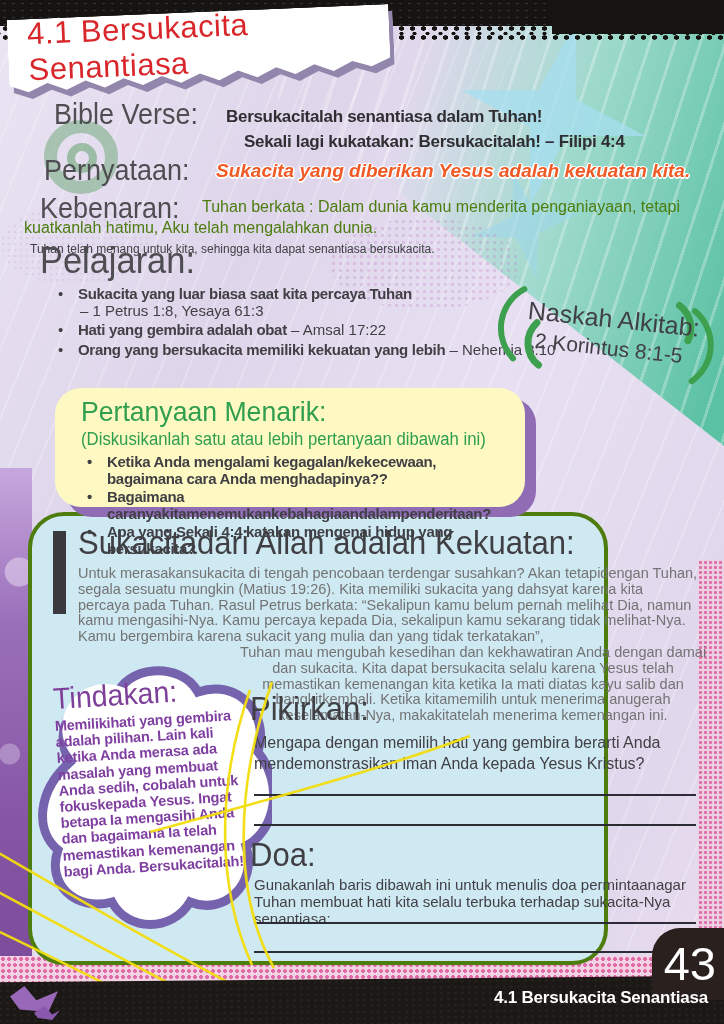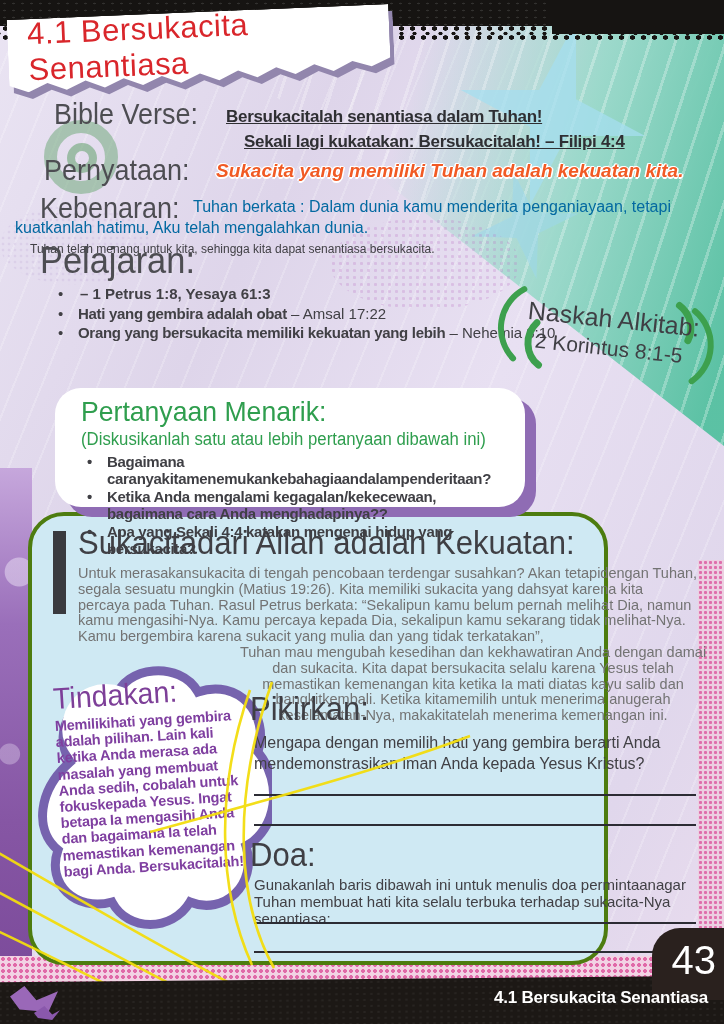--- a/index.html
+++ b/index.html
@@ -56,43 +56,43 @@
   
   .sec-h { font-size:29px; font-weight:400; color:#4d4d52; transform-origin:left center; transform:scaleX(.93); white-space:nowrap; z-index:4;}
   .h-bible { left:54px; top:98px; }
   .h-pernyataan { left:44px; top:154px; }
   .h-kebenaran { left:40px; top:192px; }
   .h-pelajaran { left:40px; top:240px; font-size:37px; }
 
   .ring-outer { left:44px; top:120px; width:74px; height:74px; border:13px solid rgba(104,166,114,.5); border-radius:50%; z-index:2;}
   .ring-inner { left:67px; top:143px; width:30px; height:30px; border:8px solid rgba(96,160,106,.55); border-radius:50%; z-index:2;}
 
-  .cond { font-weight:700; letter-spacing:-.3px;text-decoration:underline; }
+  .cond { font-weight:700; letter-spacing:-.3px; }
   .verse { left:226px; top:104px; font-size:17px; line-height:25px; color:#2f2f33; z-index:4;}
   .verse .v2 { padding-left:18px;text-align:right; }
   .statement { left:216px; top:160px; font-size:19px; font-weight:700; font-style:italic; color:#f15a24; z-index:4; white-space:nowrap;
     text-shadow:-1.5px 0 #fff, 1.5px 0 #fff, 0 -1.5px #fff, 0 1.5px #fff, 1px 1px #fff, -1px -1px #fff;}
-  .keb-text { left:15px; top:196px; width:666px; font-size:16px; line-height:21px; text-indent:178px; color:#0369a1; z-index:4;}
+  .keb-text { left:24px; top:196px; width:666px; font-size:16px; line-height:21px; text-indent:178px; color:#4d7c0f; z-index:4;}
   .keb-line2 { left:30px; top:239px; width:666px; font-size:12px; line-height:21px; color:#414045; z-index:4;}
 
   .lessons { left:50px; top:286px; width:560px; z-index:4; list-style:none;}
   .lessons li { position:relative; padding-left:28px; font-size:15px; line-height:16.5px; margin-bottom:3px; color:#414045;}
   .lessons li::before { content:"•"; position:absolute; left:8px; top:0; font-size:15px; color:#414045;}
   .lessons .topic { font-weight:700; letter-spacing:-.3px; }
   .lessons .ref { font-weight:400; }
-  .lessons .ref.block { display:block; padding-left:2px;font-weight:bold; }
+  .lessons .ref.block { display:block; padding-left:2px; }
 
   
   .naskah { left:492px; top:292px; width:228px; height:86px; transform:rotate(6deg); z-index:4;}
   .naskah svg { position:absolute; inset:0; }
   .naskah .t1 { position:absolute; left:34px; top:12px; font-size:25px; color:#3f3f44; white-space:nowrap;}
   .naskah .t2 { position:absolute; left:44px; top:44px; font-size:21px; color:#3f3f44; white-space:nowrap;}
 
   
-  .q-box { left:55px; top:388px; width:470px; height:119px; background:#ffffff; border-radius:26px; z-index:4;
+  .q-box { left:55px; top:388px; width:470px; height:119px; background:#fef9c3; border-radius:26px; z-index:4;
     box-shadow:11px 10px 0 0 #8f6cb4; padding:8px 18px 0 26px;}
   .q-title { font-size:28px; color:#2f9e4e; transform-origin:left center; transform:scaleX(.95); white-space:nowrap;}
   .q-sub { font-size:18px; color:#2f9e4e; margin-top:1px; white-space:nowrap; transform-origin:left center; transform:scaleX(.93);}
   .q-list { list-style:none; margin-top:4px; }
   .q-list li { position:relative; padding-left:26px; font-size:15px; font-weight:700; letter-spacing:-.3px; line-height:16.5px; margin-bottom:2px; color:#3f3f44;}
   .q-list li::before { content:"•"; position:absolute; left:6px; top:0; }
 
   
   .main-box { left:28px; top:512px; width:580px; height:453px; background:#cfe9f3; border:4px solid #4d7c0f; border-radius:36px; z-index:2;}
   .main-bar { position:absolute; left:21px; top:15px; width:13px; height:83px; background:#3a3a3e;}
@@ -121,21 +121,21 @@
 
   
   .footer-black { left:-10px; top:979px; width:744px; height:60px; background:#1c1815; transform:rotate(-.5deg); z-index:5;
     background-image:radial-gradient(rgba(255,255,255,.05) 1px, transparent 1.5px); background-size:7px 6px;}
   .splash1 { left:10px; top:986px; width:48px; height:26px; background:#9a68b8; z-index:5;
     clip-path:polygon(0 40%,30% 0,55% 55%,100% 20%,80% 100%,20% 90%);}
   .splash2 { left:34px; top:1006px; width:26px; height:14px; background:#8a58ac; z-index:5;
     clip-path:polygon(0 50%,40% 0,70% 60%,100% 30%,70% 100%,15% 85%);}
   .page-tab { left:652px; top:928px; width:72px; height:72px; background:#2a211e; border-radius:28px 0 0 0; z-index:6;
     display:flex; align-items:flex-start; justify-content:flex-end; padding:12px 8px 0 0;}
-  .page-num { font-size:40px; color:#ffffff; line-height:1;margin-left:27px;}
+  .page-num { font-size:47px; color:#ffffff; line-height:1;margin-left:27px;}
   .footer-chapter { right:16px; top:988px; font-size:17px; font-weight:700; color:#ffffff; z-index:6; letter-spacing:-.2px;}
 </style>
 </head>
 <body>
 
 <div class="abs bg-base"></div>
 <div class="abs bg-streaks"></div>
 <div class="abs bg-teal"></div>
 <div class="abs bg-teal-streaks"></div>
 <svg class="abs" style="left:458px;top:18px;width:190px;height:190px;z-index:0;opacity:.75" viewBox="0 0 100 100">
@@ -163,50 +163,50 @@
 <div class="abs ring-outer"></div>
 <div class="abs ring-inner"></div>
 
 <div class="abs sec-h h-bible">Bible Verse:</div>
 <div class="abs verse cond">
   <div>Bersukacitalah senantiasa dalam Tuhan!</div>
   <div class="v2">Sekali lagi kukatakan: Bersukacitalah! –  Filipi 4:4</div>
 </div>
 
 <div class="abs sec-h h-pernyataan">Pernyataan:</div>
-<div class="abs statement">Sukacita yang memiliki Tuhan adalah kekuatan kita.</div>
+<div class="abs statement">Sukacita yang diberikan Yesus adalah kekuatan kita.</div>
 
 <div class="abs sec-h h-kebenaran">Kebenaran:</div>
 <p class="abs keb-text">Tuhan berkata : Dalam dunia kamu menderita penganiayaan, tetapi kuatkanlah hatimu, Aku telah mengalahkan dunia.</p>
 <p class="abs keb-line2">Tuhan telah menang untuk kita, sehingga kita dapat senantiasa bersukacita.</p>
 
 <div class="abs sec-h h-pelajaran">Pelajaran:</div>
 <ul class="abs lessons">
-  <li> <span class="ref block">– 1 Petrus 1:8, Yesaya 61:3</span></li>
+  <li><span class="topic">Sukacita yang luar biasa saat kita percaya Tuhan</span> <span class="ref block">– 1 Petrus 1:8, Yesaya 61:3</span></li>
   <li><span class="topic">Hati yang gembira adalah obat</span> <span class="ref">– Amsal 17:22</span></li>
   <li><span class="topic">Orang yang bersukacita memiliki kekuatan yang lebih</span> <span class="ref">– Nehemia 8:10</span></li>
 </ul>
 
 <div class="abs naskah">
   <svg viewBox="0 0 228 86">
     <path d="M28,6 A44,44 0 0 0 24,76" fill="none" stroke="#3da04e" stroke-width="6" stroke-linecap="round"></path>
     <path d="M44,38 A28,28 0 0 0 50,80" fill="none" stroke="#3da04e" stroke-width="7" stroke-linecap="round"></path>
     <path d="M200,10 A44,44 0 0 1 204,80" fill="none" stroke="#3da04e" stroke-width="6" stroke-linecap="round"></path>
     <path d="M184,6 A28,28 0 0 1 196,40" fill="none" stroke="#3da04e" stroke-width="7" stroke-linecap="round"></path>
   </svg>
   <div class="t1">Naskah Alkitab:</div>
   <div class="t2">2 Korintus 8:1-5</div>
 </div>
 
 <div class="abs q-box">
   <div class="q-title">Pertanyaan Menarik:</div>
   <div class="q-sub">(Diskusikanlah satu atau lebih pertanyaan dibawah ini)</div>
   <ul class="q-list">
+    <li>Ketika Anda mengalami kegagalan/kekecewaan, bagaimana cara Anda menghadapinya??</li>
     <li>Bagaimana caranyakitamenemukankebahagiaandalampenderitaan?</li>
-    <li>Ketika Anda mengalami kegagalan/kekecewaan, bagaimana cara Anda menghadapinya??</li>
     <li>Apa yang Sekali 4:4 katakan mengenai hidup yang bersukacita?</li>
   </ul>
 </div>
 
 <div class="abs main-box">
   <div class="main-bar"></div>
   <div class="main-title">Sukacitadari Allah adalah Kekuatan:</div>
   <div class="main-para">
     <span>Untuk merasakansukacita di tengah pencobaan terdengar susahkan? Akan tetapidengan Tuhan, segala sesuatu mungkin (Matius 19:26). Kita memiliki sukacita yang dahsyat karena kita percaya pada Tuhan. Rasul Petrus berkata: “Sekalipun kamu belum pernah melihat Dia, namun kamu mengasihi-Nya. Kamu percaya kepada Dia, sekalipun kamu sekarang tidak melihat-Nya. Kamu bergembira karena sukacit yang mulia dan yang tidak terkatakan”,</span>
     <span class="p2">Tuhan mau mengubah kesedihan dan kekhawatiran Anda dengan damai dan sukacita. Kita dapat bersukacita selalu karena Yesus telah memastikan kemenangan kita ketika Ia mati diatas kayu salib dan bangkitkembali. Ketika kitamemilih untuk menerima anugerah keselamatan-Nya, makakitatelah menerima kemenangan ini.</span>

